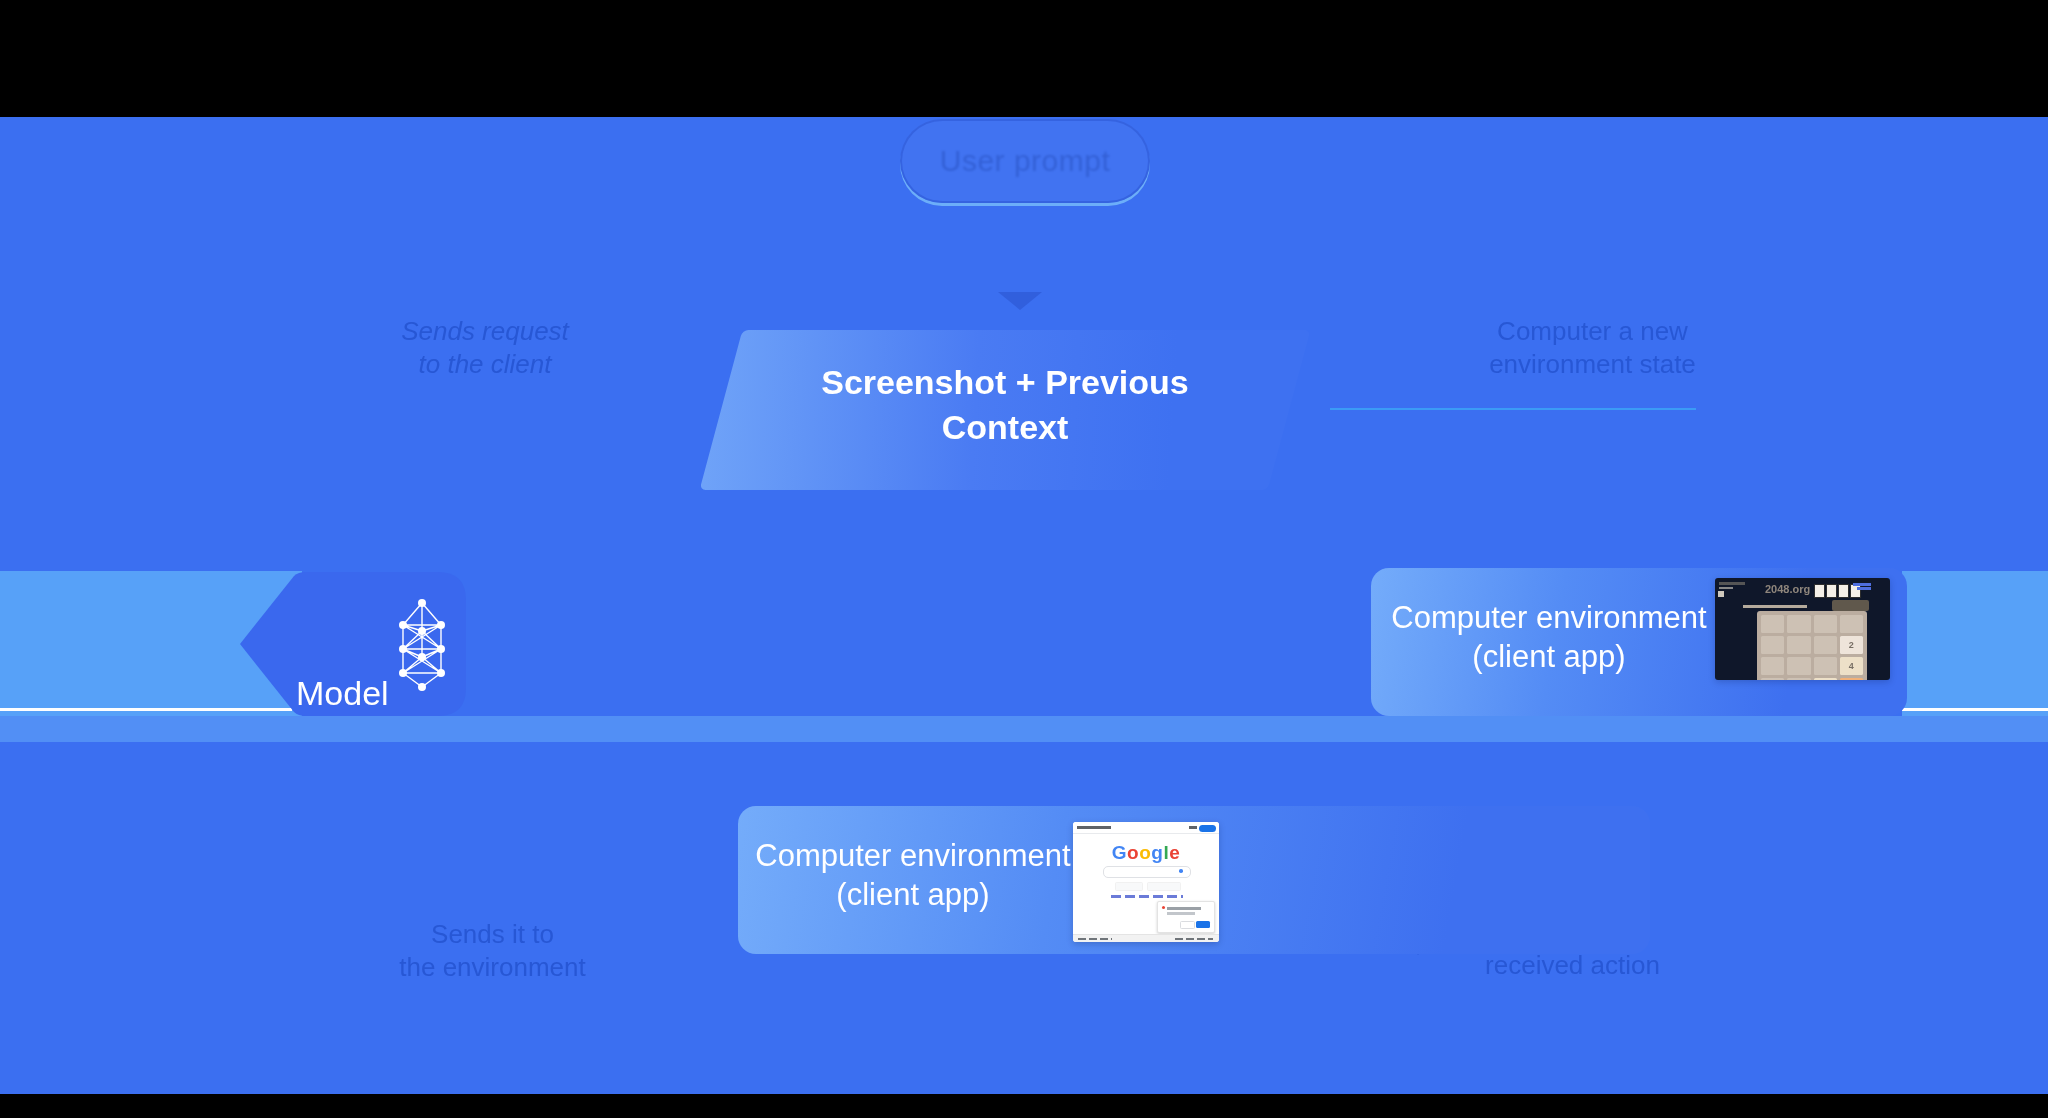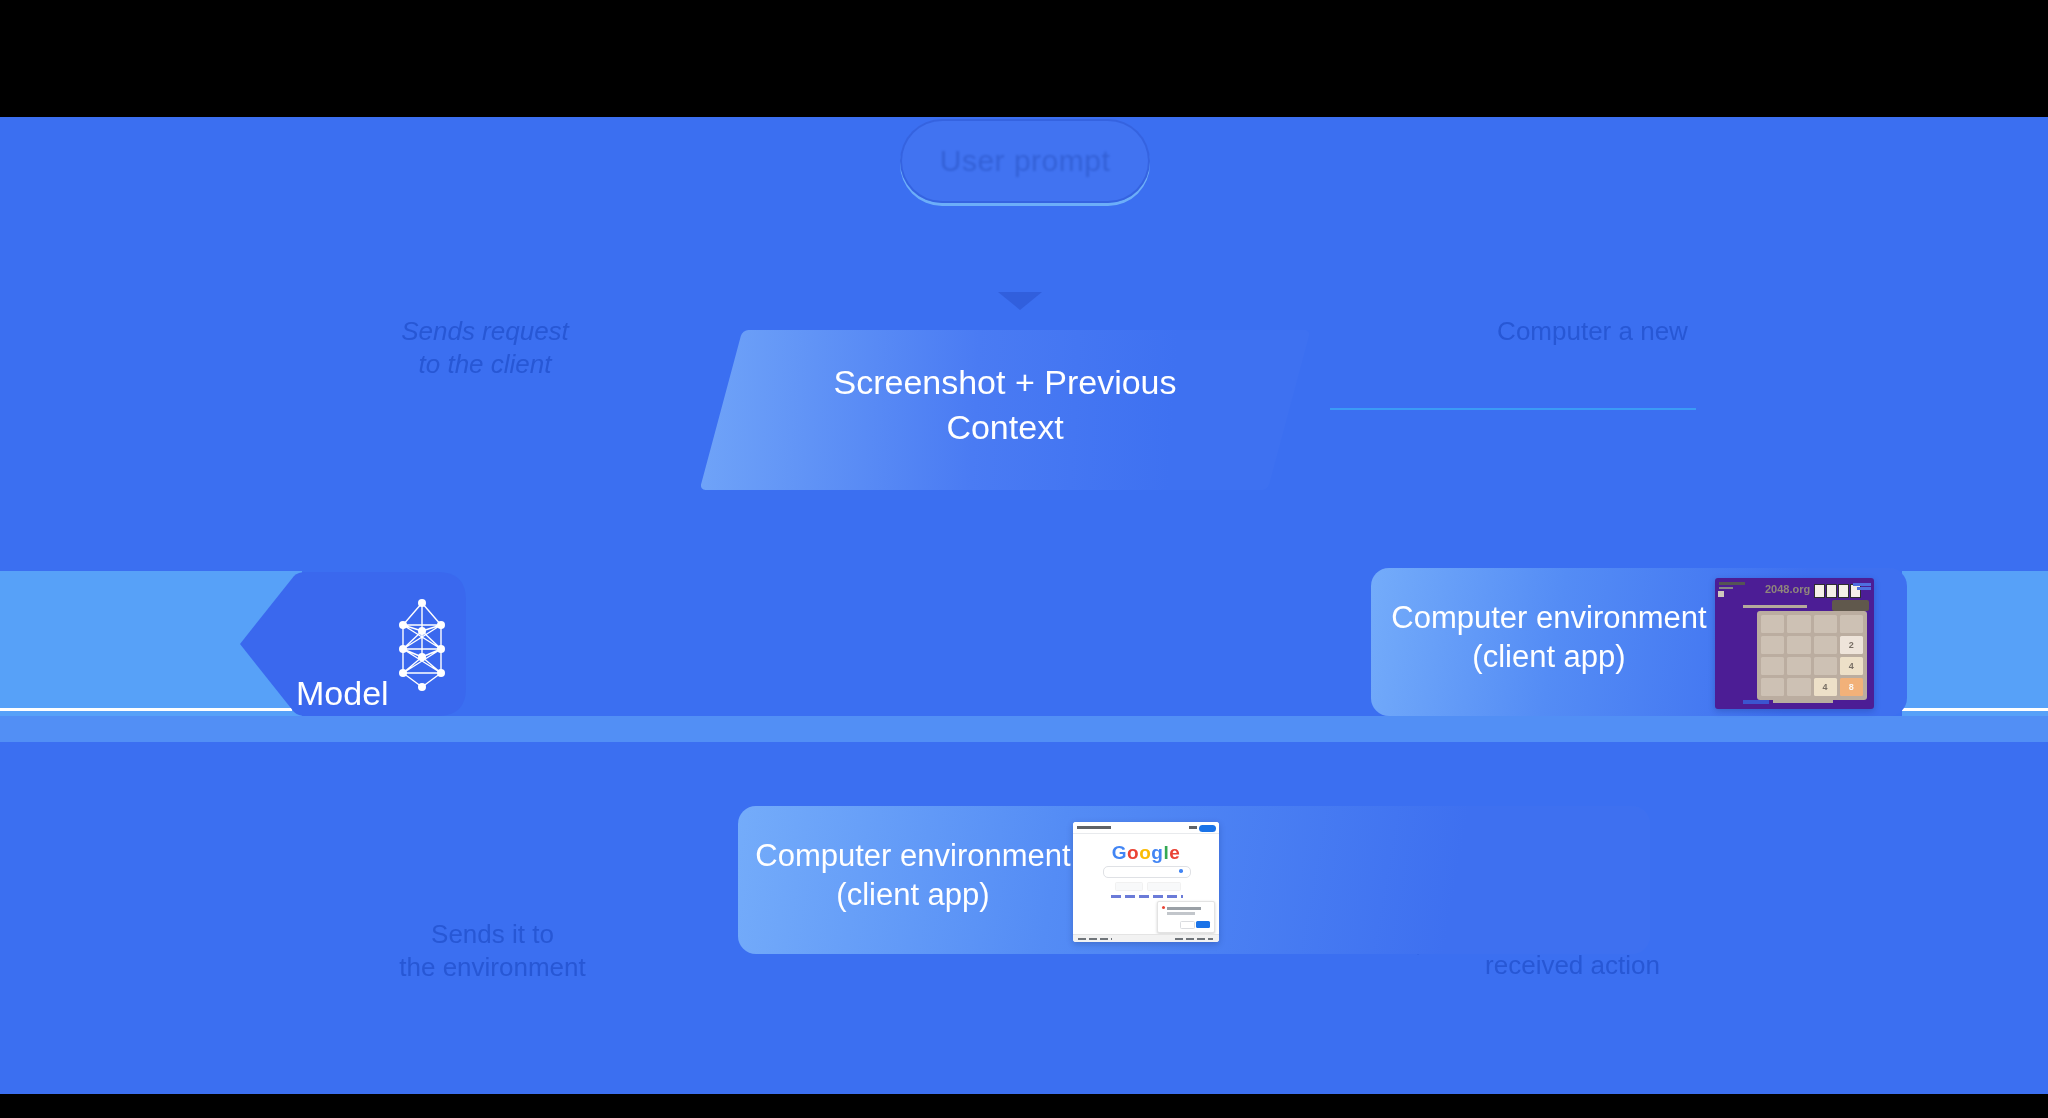--- a/index.html
+++ b/index.html
@@ -40,21 +40,21 @@
   }
   
   .context-shape{
     left:721px;top:330px;width:568px;height:160px;
     transform:skewX(-15deg);
     background:linear-gradient(78deg,#6FA3F8 0%,#4A7BF3 45%,#3E71F1 78%);
     border-radius:6px;
   }
   .context-label{
     left:755px;top:360px;width:500px;text-align:center;
-    color:#fff;font-size:34px;line-height:45px;font-weight:400;
+    color:#fff;font-size:34px;line-height:45px;font-weight:700;
   }
   
   .model-shape{left:238px;top:570px;width:230px;height:150px;}
   .model-label{left:296px;top:626px;color:#fff;font-size:34px;margin-top:48px;}
   .nn-icon{left:398px;top:597px;width:48px;height:96px;}
   
   .conn{
     text-align:center;font-size:26px;line-height:33px;font-weight:500;
     color:rgba(28,73,196,.62);filter:blur(.6px);
   }
@@ -70,21 +70,21 @@
   }
   .env-right{left:1371px;top:568px;width:536px;height:148px;}
   .env-bottom{left:738px;top:806px;width:912px;height:148px;}
   .env-label{
     text-align:center;color:#fff;font-size:31px;line-height:39px;font-weight:400;
   }
   .env-right-label{left:1389px;top:598px;width:320px;}
   .env-bottom-label{left:753px;top:836px;width:320px;}
   
   .shot{border-radius:3px;overflow:hidden;box-shadow:0 2px 6px rgba(10,30,90,.25);}
-  .shot-2048{left:1715px;top:578px;width:159px;height:131px;background:#4c1d95;}
+  .shot-2048{left:1715px;top:578px;width:159px;height:102px;background:#0f172a;padding-left:16px;}
   .s2048-chrome1{left:4px;top:4px;width:26px;height:3px;background:#555;}
   .s2048-chrome2{left:4px;top:9px;width:14px;height:2px;background:#888;}
   .s2048-favicon{left:3px;top:13px;width:6px;height:6px;background:#cfc9bd;}
   .s2048-title{left:50px;top:5px;font-size:11px;font-weight:700;color:#8f867c;}
   .s2048-scores{left:99px;top:6px;display:flex;gap:1px;}
   .s2048-scores div{width:9px;height:12px;border:1.5px solid #2e2e2e;background:#f5f0e8;}
   .s2048-bluetxt1{left:138px;top:5px;width:18px;height:2.5px;background:#4f6fe0;}
   .s2048-bluetxt2{left:142px;top:9px;width:14px;height:2.5px;background:#4f6fe0;}
   .s2048-desc{left:28px;top:27px;width:64px;height:3px;background:#b4aa9c;}
   .s2048-btn{left:117px;top:22px;width:37px;height:11px;background:#60584c;border-radius:2px;}
@@ -175,20 +175,21 @@
     <circle cx="24" cy="90" r="4"></circle>
   </g>
 </svg>
 
 <div class="abs conn conn-send-request">
   <div>Sends request</div>
   <div>to the client</div>
 </div>
 <div class="abs conn conn-produce-state">
   <div>Computer a new</div>
+  <div>environment state</div>
 </div>
 <div class="abs conn conn-send-action">
   <div>Sends it to</div>
   <div>the environment</div>
 </div>
 <div class="abs conn conn-execute-action">
   <div>Executes the</div>
   <div>received action</div>
 </div>
 <svg class="abs curved-arrow" viewBox="0 0 28 32">

